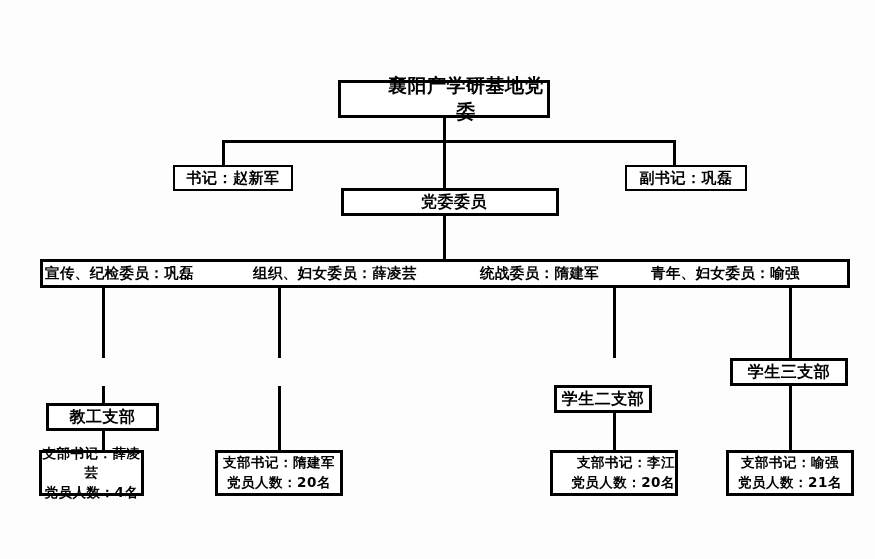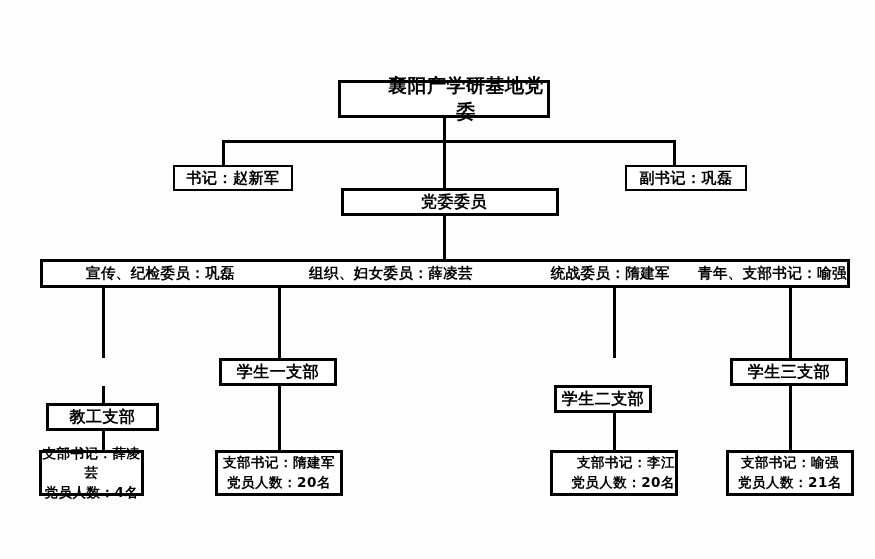--- a/index.html
+++ b/index.html
@@ -43,21 +43,21 @@
     border: 3px solid #000000;
     background: #ffffff;
     z-index: 3;
   }
   .bar-cell {
     position: absolute;
     top: 0;
     height: 100%;
     display: flex;
     align-items: center;
-    justify-content: flex-end;
+    justify-content: flex-start;
     font-size: 14.5px;
     font-weight: bold;
     color: #000000;
     white-space: nowrap;
     letter-spacing: 0.4px;
   }
   .vline {
     position: absolute;
     width: 3px;
     background: #000000;
@@ -117,31 +117,28 @@
     <div class="bar-cell" style="left:2px; width:190px;">
       <span>宣传、纪检委员：巩磊</span>
     </div>
     <div class="bar-cell" style="left:210px; width:220px;">
       <span>组织、妇女委员：薛凌芸</span>
     </div>
     <div class="bar-cell" style="left:437px; width:190px;">
       <span>统战委员：隋建军</span>
     </div>
     <div class="bar-cell" style="left:608px; width:196px;">
-      <span>青年、支部书记：喻强</span>
+      <span>青年、妇女委员：喻强</span>
     </div>
   </div>
 
   <div class="box box-branch" style="left:46px; top:358px; width:113px; height:28px;margin-top:45px;">
     <span>教工支部</span>
   </div>
 
-  <div class="box box-branch" style="left:219px; top:358px; width:118px; height:28px;">
-    <span>学生一支部</span>
-  </div>
 
   <div class="box box-branch" style="left:554px; top:358px; width:98px; height:28px;margin-top:27px;">
     <span>学生二支部</span>
   </div>
 
   <div class="box box-branch" style="left:730px; top:358px; width:118px; height:28px;">
     <span>学生三支部</span>
   </div>
 
   <div class="box box-leaf" style="left:39px; top:450px; width:105px; height:46px;">

